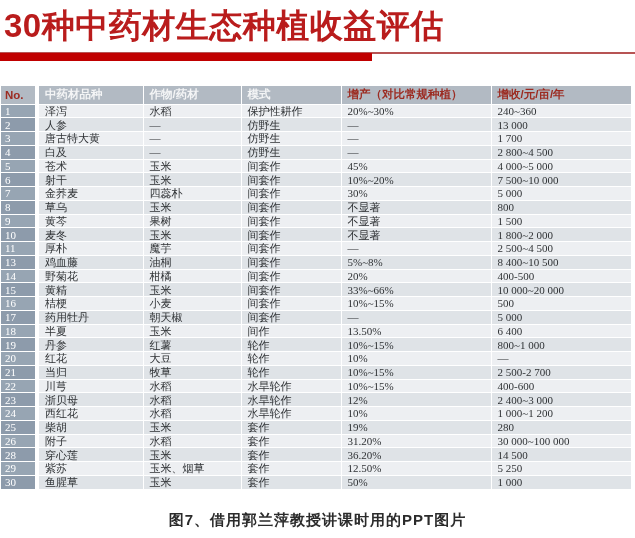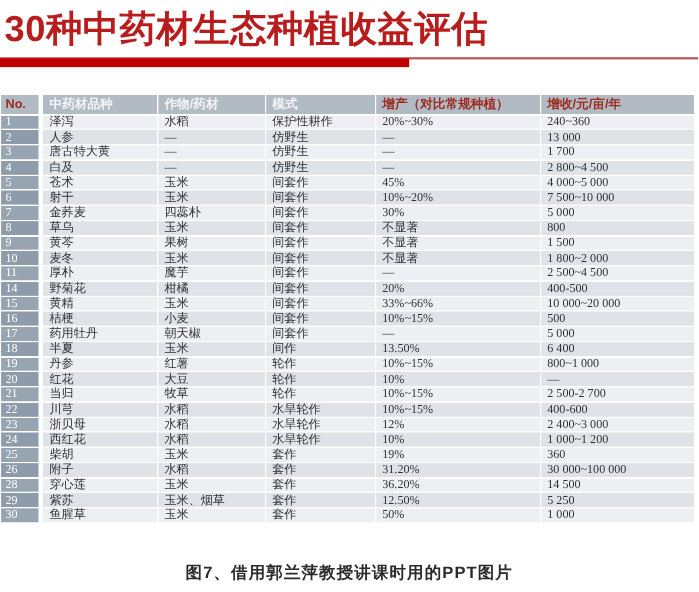--- a/index.html
+++ b/index.html
@@ -220,20 +220,28 @@
         </tr>
         <tr>
           <td>11</td>
           <td>厚朴</td>
           <td>魔芋</td>
           <td>间套作</td>
           <td>—</td>
           <td>2 500~4 500</td>
         </tr>
         <tr>
+          <td>13</td>
+          <td>鸡血藤</td>
+          <td>油桐</td>
+          <td>间套作</td>
+          <td>5%~8%</td>
+          <td>8 400~10 500</td>
+        </tr>
+        <tr>
           <td>14</td>
           <td>野菊花</td>
           <td>柑橘</td>
           <td>间套作</td>
           <td>20%</td>
           <td>400-500</td>
         </tr>
         <tr>
           <td>15</td>
           <td>黄精</td>
@@ -313,21 +321,21 @@
           <td>水旱轮作</td>
           <td>10%</td>
           <td>1 000~1 200</td>
         </tr>
         <tr>
           <td>25</td>
           <td>柴胡</td>
           <td>玉米</td>
           <td>套作</td>
           <td>19%</td>
-          <td>360</td>
+          <td>280</td>
         </tr>
         <tr>
           <td>26</td>
           <td>附子</td>
           <td>水稻</td>
           <td>套作</td>
           <td>31.20%</td>
           <td>30 000~100 000</td>
         </tr>
         <tr>

